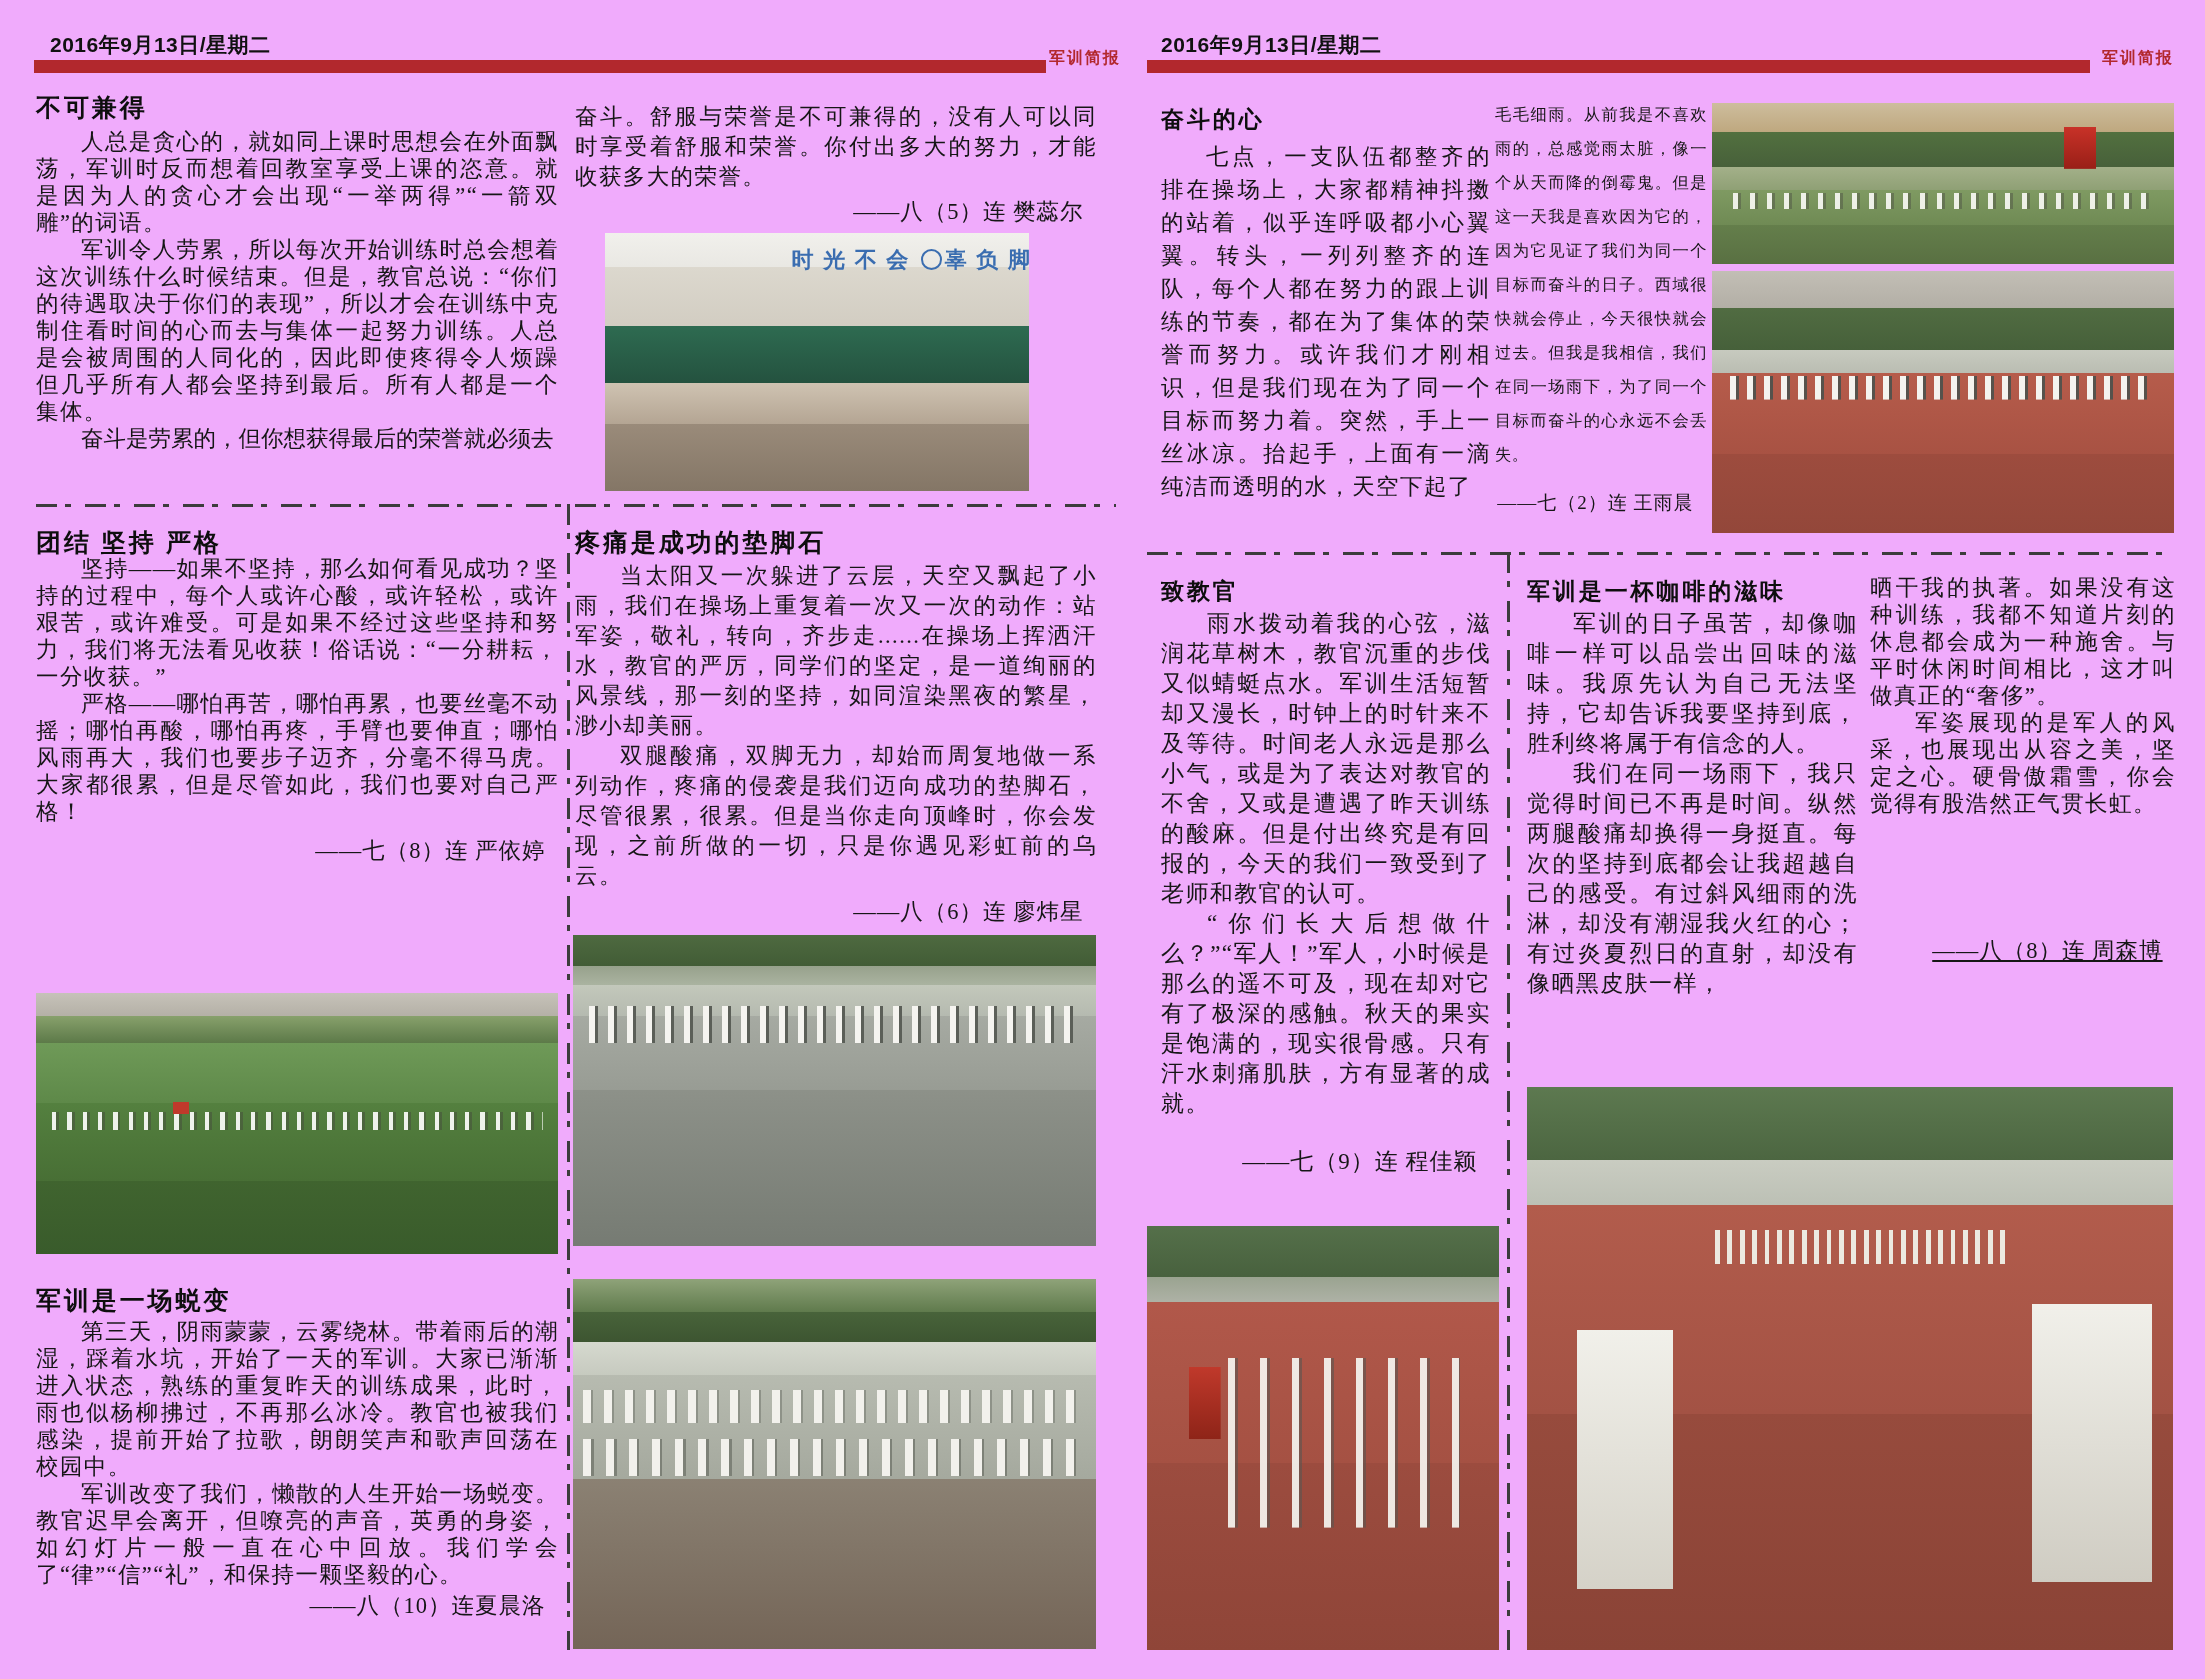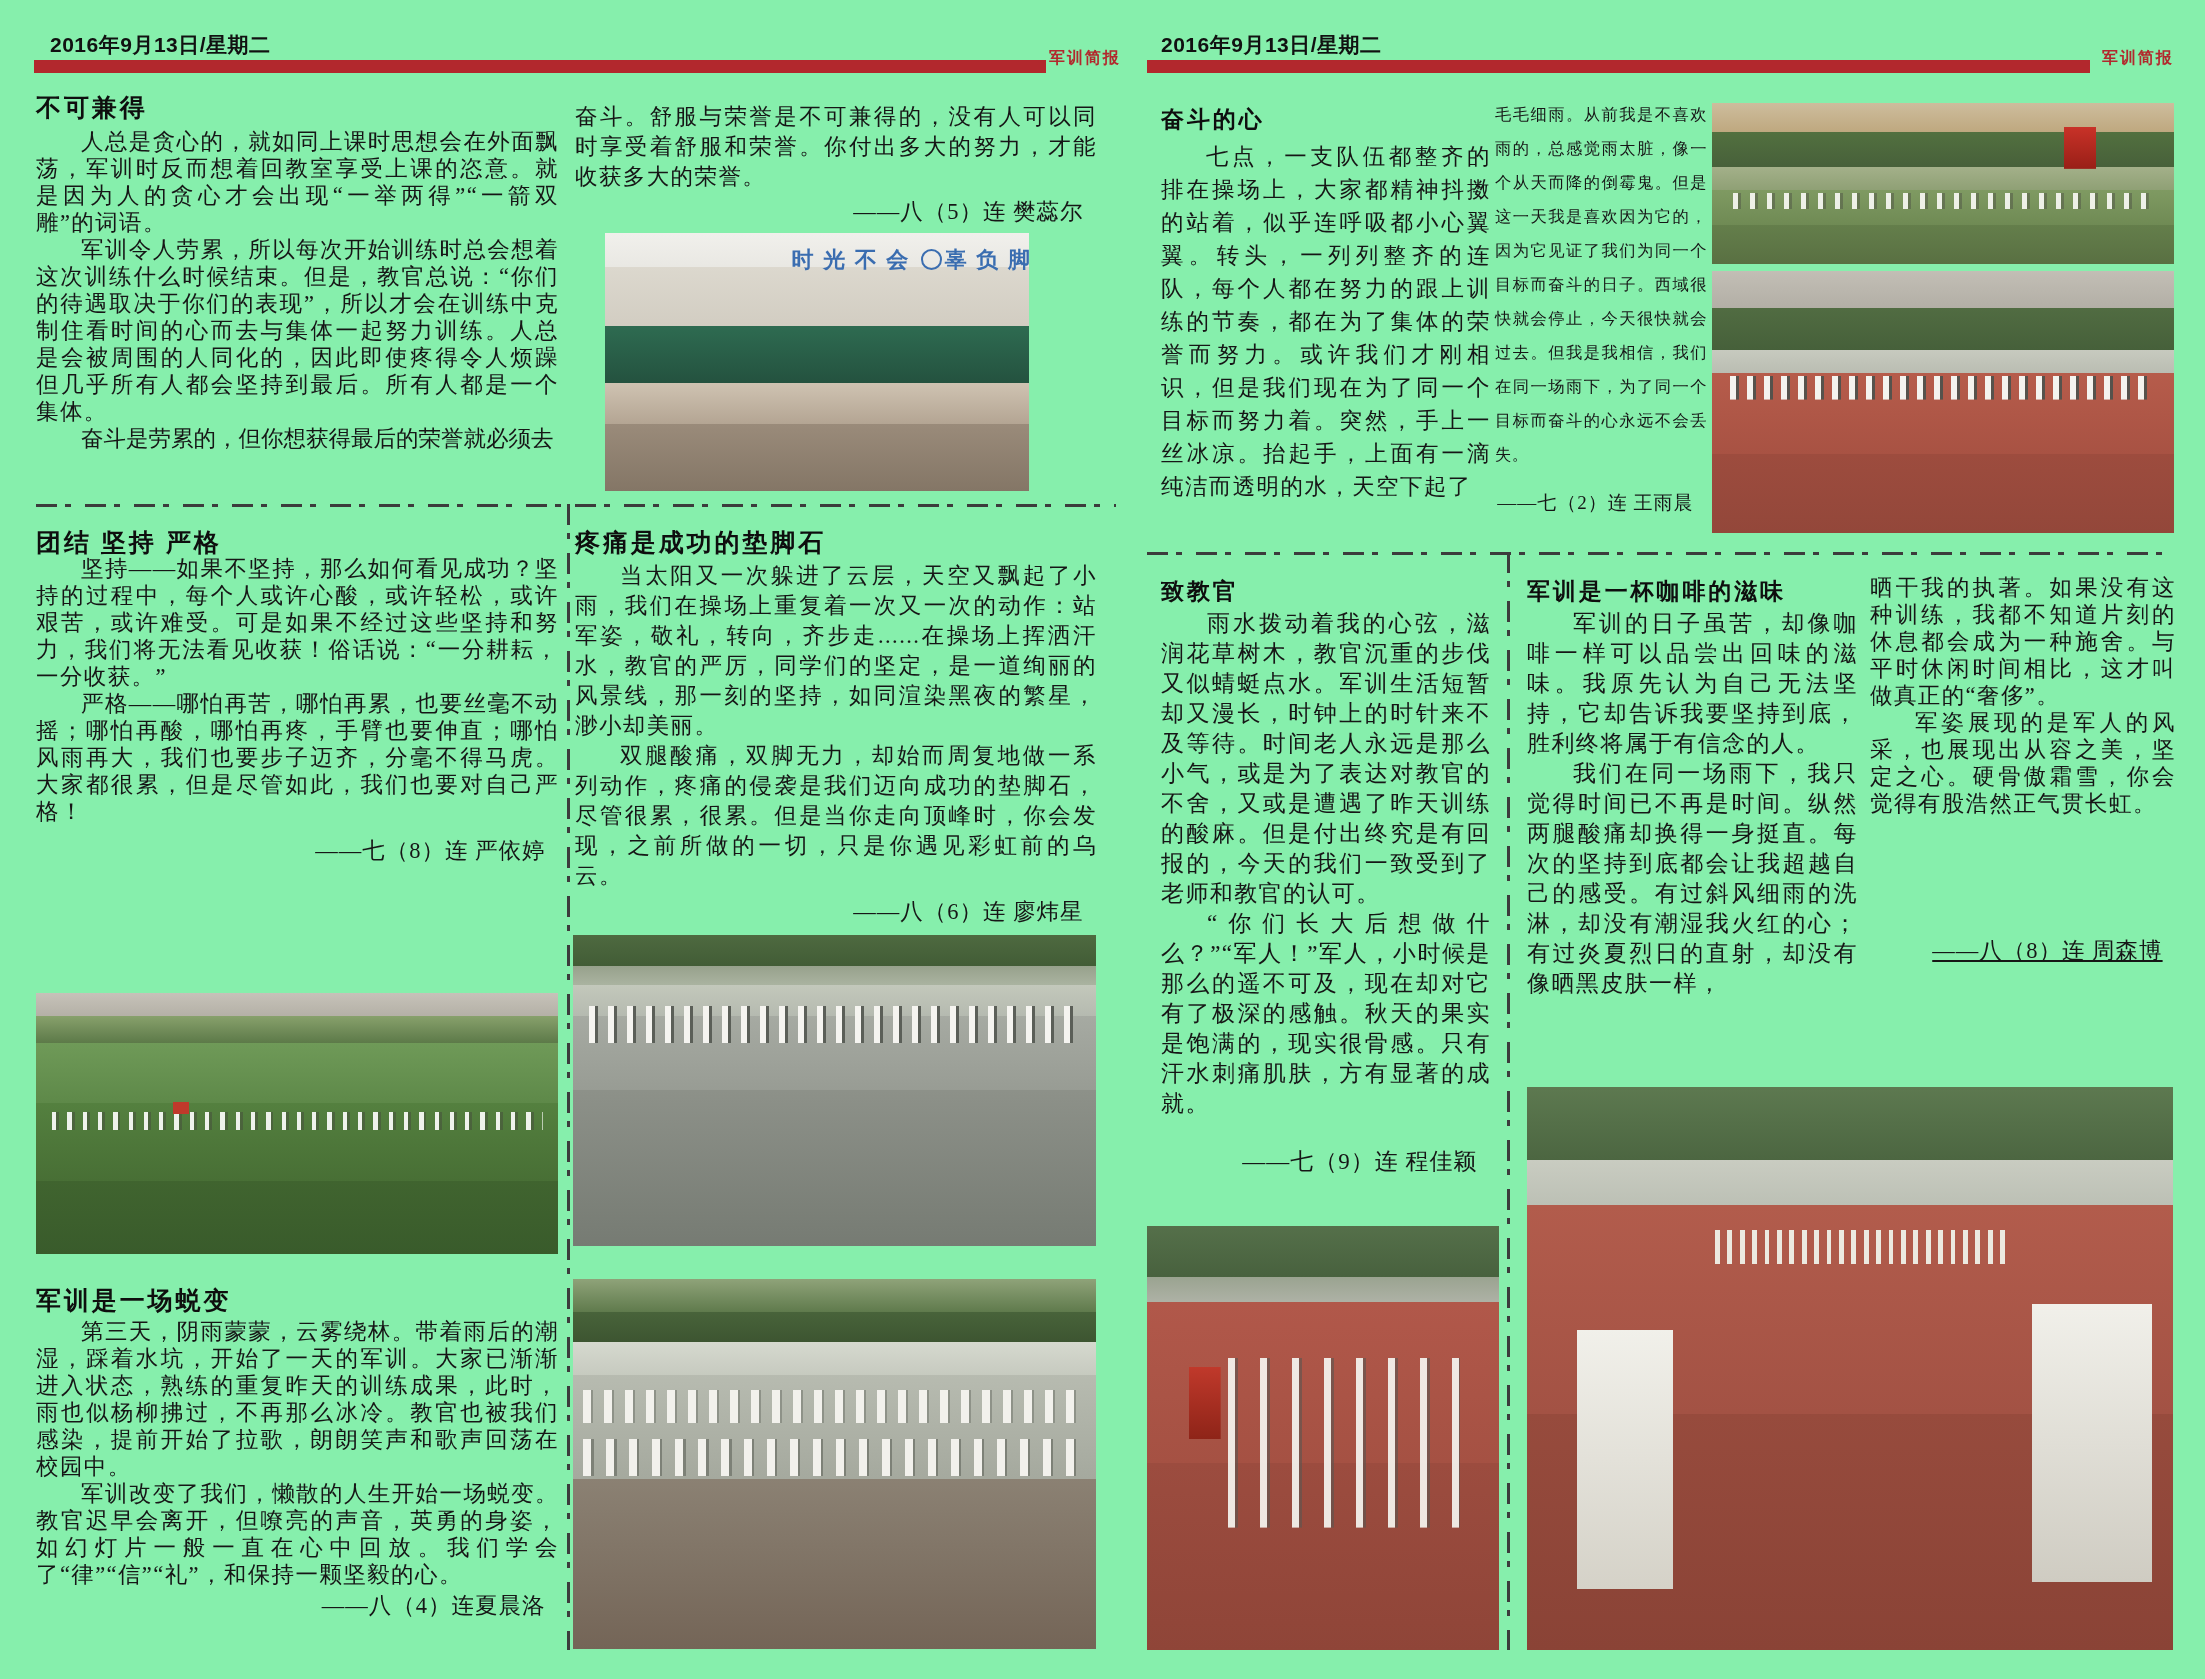--- a/index.html
+++ b/index.html
@@ -1,18 +1,18 @@
 <!DOCTYPE html>
 <html style="font-size:7.7px"><head>
 <meta charset="utf-8">
 <style>
   html,body{margin:0;padding:0;background:#ffffff;}
   body{width:2205px;height:1679px;position:relative;overflow:hidden;
        font-family:"Liberation Serif","DejaVu Serif",serif;color:#161616;}
-  .sheet{position:absolute;inset:0;background:#86efac;}
+  .sheet{position:absolute;inset:0;background:#f0abfc;}
 
   .date{position:absolute;font-family:"Liberation Sans","DejaVu Sans",sans-serif;
         font-weight:bold;font-size:21px;letter-spacing:0.5px;color:#111;white-space:nowrap;}
   .redbar{position:absolute;height:13.4px;background:#b2282d;}
   .mast{position:absolute;font-weight:bold;font-size:16px;color:#b2282d;
         letter-spacing:1.9px;white-space:nowrap;font-family:Liberation Mono, monospace;}
 
   .ttl{position:absolute;font-weight:bold;font-size:25px;letter-spacing:2.9px;color:#0e0e0e;white-space:nowrap;}
 
   .tx{position:absolute;font-size:22.5px;line-height:27px;letter-spacing:1.4px;
@@ -123,21 +123,21 @@
     <p>严格——哪怕再苦，哪怕再累，也要丝毫不动摇；哪怕再酸，哪怕再疼，手臂也要伸直；哪怕风雨再大，我们也要步子迈齐，分毫不得马虎。大家都很累，但是尽管如此，我们也要对自己严格！</p>
     <div class="sig">——七（8）连 严依婷</div>
   </div>
 
   <div class="ph ph-field" style="left:36px;top:993px;width:522px;height:261px"></div>
 
   <div class="ttl" style="left:36px;top:1284px">军训是一场蜕变</div>
   <div class="tx" style="left:36px;top:1318px;width:523px">
     <p>第三天，阴雨蒙蒙，云雾绕林。带着雨后的潮湿，踩着水坑，开始了一天的军训。大家已渐渐进入状态，熟练的重复昨天的训练成果，此时，雨也似杨柳拂过，不再那么冰冷。教官也被我们感染，提前开始了拉歌，朗朗笑声和歌声回荡在校园中。</p>
     <p>军训改变了我们，懒散的人生开始一场蜕变。教官迟早会离开，但嘹亮的声音，英勇的身姿，如幻灯片一般一直在心中回放。我们学会了“律”“信”“礼”，和保持一颗坚毅的心。</p>
-    <div class="sig" style="margin-top:3.8px">——八（4）连夏晨洛</div>
+    <div class="sig" style="margin-top:3.8px">——八（10）连夏晨洛</div>
   </div>
 
   <div class="ttl" style="left:575px;top:526px">疼痛是成功的垫脚石</div>
   <div class="tx lh62" style="left:575px;top:561px;width:522px">
     <p>当太阳又一次躲进了云层，天空又飘起了小雨，我们在操场上重复着一次又一次的动作：站军姿，敬礼，转向，齐步走......在操场上挥洒汗水，教官的严厉，同学们的坚定，是一道绚丽的风景线，那一刻的坚持，如同渲染黑夜的繁星，渺小却美丽。</p>
     <p>双腿酸痛，双脚无力，却始而周复地做一系列动作，疼痛的侵袭是我们迈向成功的垫脚石，尽管很累，很累。但是当你走向顶峰时，你会发现，之前所做的一切，只是你遇见彩虹前的乌云。</p>
     <div class="sig" style="margin-top:5.7px">——八（6）连 廖炜星</div>
   </div>
 
   <div class="ph ph-wetline" style="left:573px;top:935px;width:523px;height:311px"></div>

